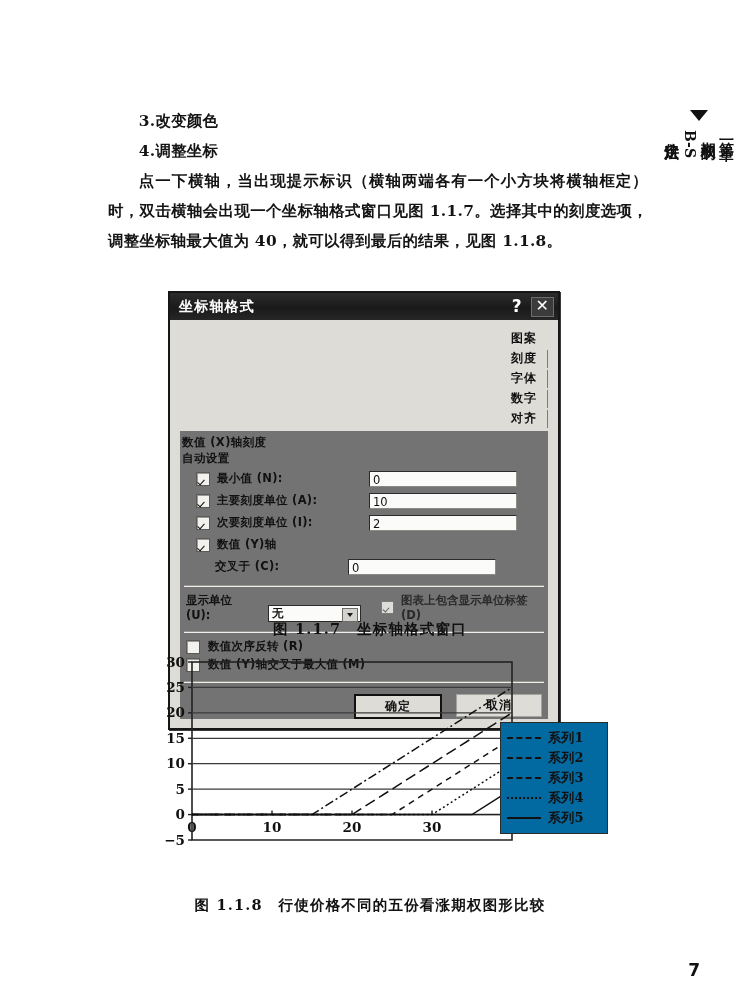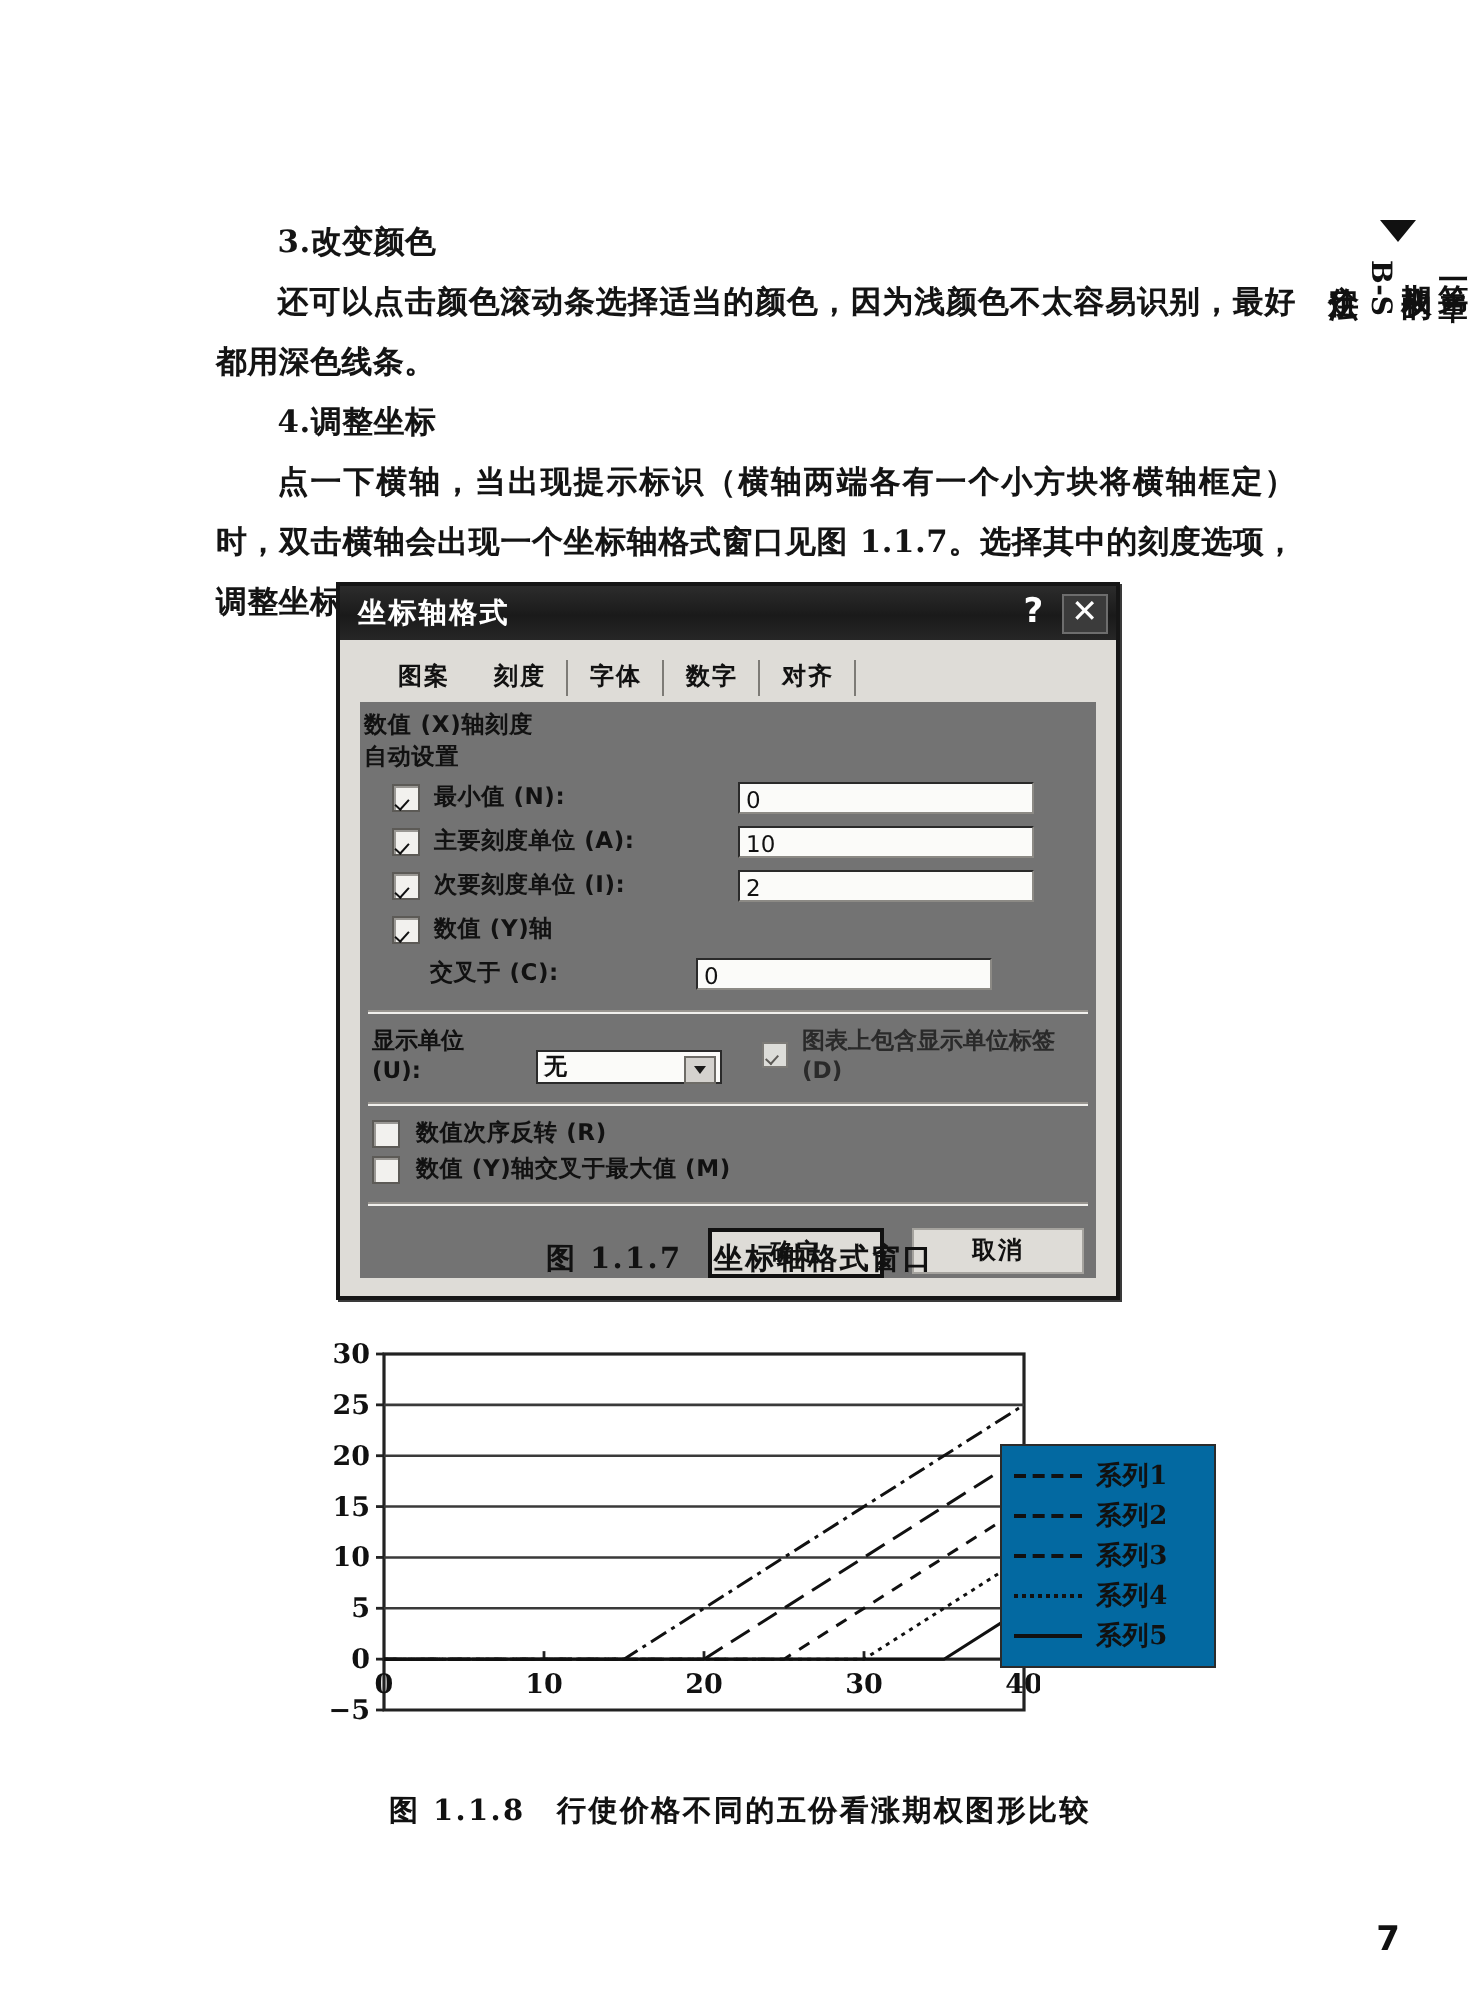--- a/index.html
+++ b/index.html
@@ -120,20 +120,21 @@
   .dlg-body {
     padding: 6px 10px 9px 10px;
     background: #dedcd7;
   }
   .tabs {
     display: flex;
     align-items: flex-end;
     gap: 0px;
     padding: 3px 0 2px 8px;
     border-bottom: none;
+    flex-direction: column;
   }
   .tab {
     font-family: "DejaVu Sans", "Liberation Sans", sans-serif;
     font-weight: 700;
     font-size: 12px;
     color: #111;
     padding: 1px 11px 2px 11px;
     letter-spacing: 1px;
     position: relative;
   }
@@ -322,21 +323,21 @@
     letter-spacing: 1.2px;
     color: #111;
   }
   #cap-117 { top: 620px; left: 0; }
   #cap-118 { top: 896px; left: 0; }
 
   
   .chart-area {
     position: absolute;
     left: 150px;
-    top: 667px;
+    top: 652px;
     width: 480px;
     height: 240px;
   }
   .chart-svg { display: block; }
 
   .legend-box {
     position: absolute;
     left: 500px;
     top: 722px;
     width: 95px;
@@ -372,21 +373,20 @@
     font-weight: 700;
     font-size: 17px;
     color: #111;
   }
 </style>
 </head>
 <body>
 
 <div class="page-text">
   <p class="para">3.改变颜色</p>
-  <p class="para">还可以点击颜色滚动条选择适当的颜色，因为浅颜色不太容易识别，最好都用深色线条。</p>
   <p class="para">4.调整坐标</p>
   <p class="para">点一下横轴，当出现提示标识（横轴两端各有一个小方块将横轴框定）时，双击横轴会出现一个坐标轴格式窗口见图 1.1.7。选择其中的刻度选项，调整坐标轴最大值为 40，就可以得到最后的结果，见图 1.1.8。</p>
 </div>
 
 <div class="side-tab">
   <div class="side-tri"></div>
   <div class="side-vert">
     <span class="grp">第一章</span>
     <span class="side-gap"></span>
     <span class="grp">期权的</span>

